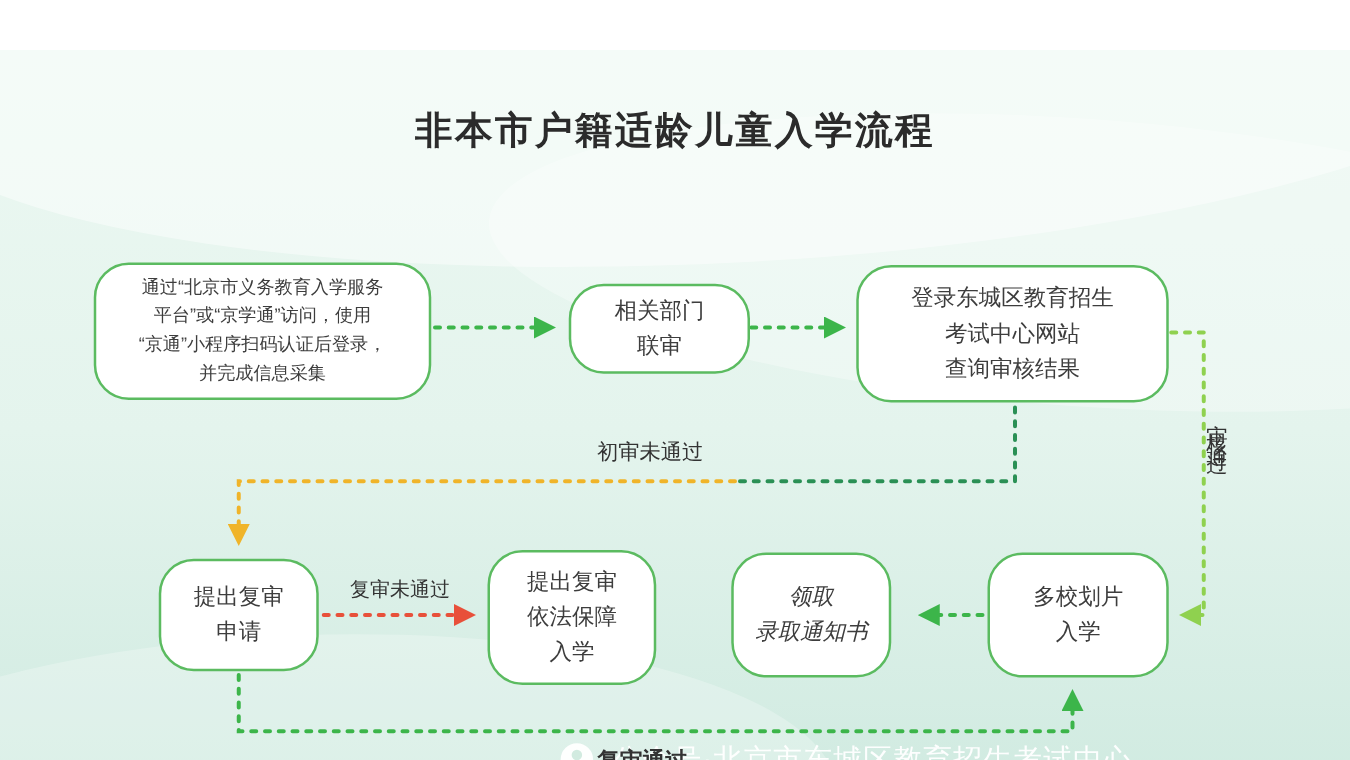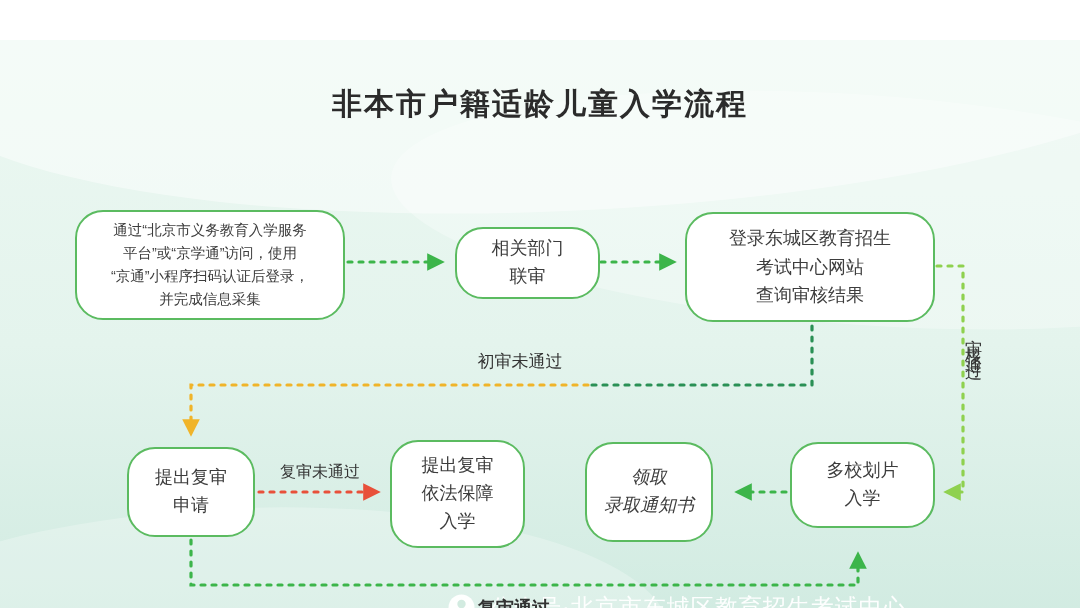--- a/index.html
+++ b/index.html
@@ -37,21 +37,21 @@
     box-sizing: border-box;
   }
   .node .line { white-space: nowrap; }
 
   .node-a { left: 75px;  top: 170px; width: 270px; height: 110px; font-size: 14.5px; line-height: 1.6; }
   .node-b { left: 455px; top: 187px; width: 145px; height: 72px;  font-size: 18px;  line-height: 1.55; }
   .node-c { left: 685px; top: 172px; width: 250px; height: 110px; font-size: 18px;  line-height: 1.6; }
   .node-d { left: 127px; top: 407px; width: 128px; height: 90px;  font-size: 18px;  line-height: 1.55; }
   .node-e { left: 390px; top: 400px; width: 135px; height: 108px; font-size: 18px;  line-height: 1.55; }
   .node-f { left: 585px; top: 402px; width: 128px; height: 100px; font-size: 18px;  line-height: 1.55; font-style: italic; }
-  .node-g { left: 790px; top: 402px; width: 145px; height: 86px; font-size: 18px;  line-height: 1.55; }
+  .node-g { left: 790px; top: 402px; width: 145px; height: 100px; font-size: 18px;  line-height: 1.55; }
 
   .edge-label {
     position: absolute; z-index: 4; color: #333333;
     font-size: 17px; font-weight: 500;
   }
   .lbl-initial-fail { left: 450px; top: 310px; width: 140px; text-align: center; }
   .lbl-review-pass  { left: 962px; top: 286px; writing-mode: vertical-rl; letter-spacing: 8px; }
   .lbl-rereview-fail{ left: 258px; top: 422px; width: 124px; text-align: center; font-size: 16px; }
   .lbl-rereview-pass{ left: 478px; top: 556px; font-size: 18px; font-weight: 700; z-index: 6; }
 

